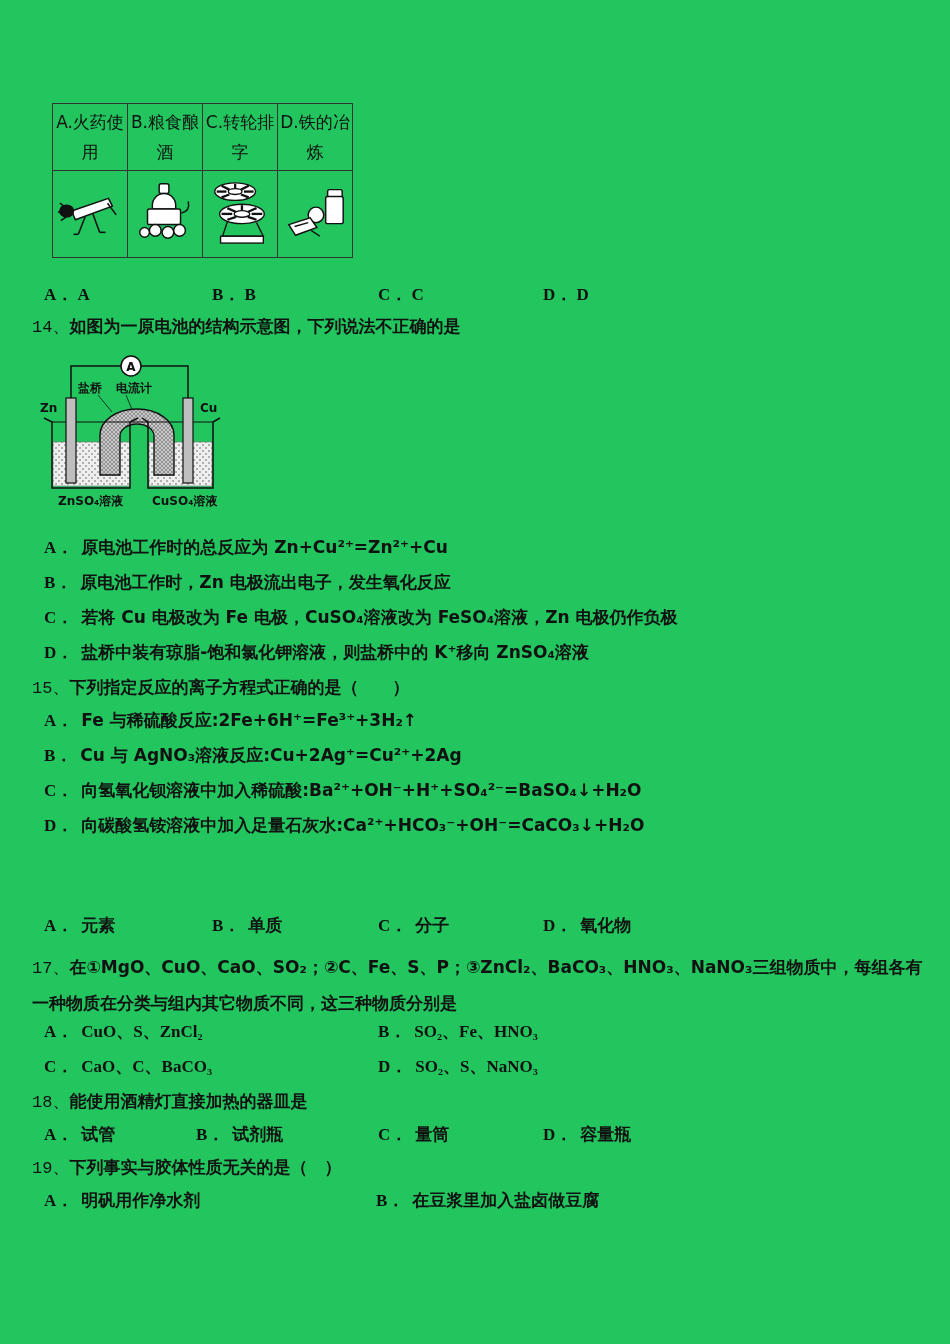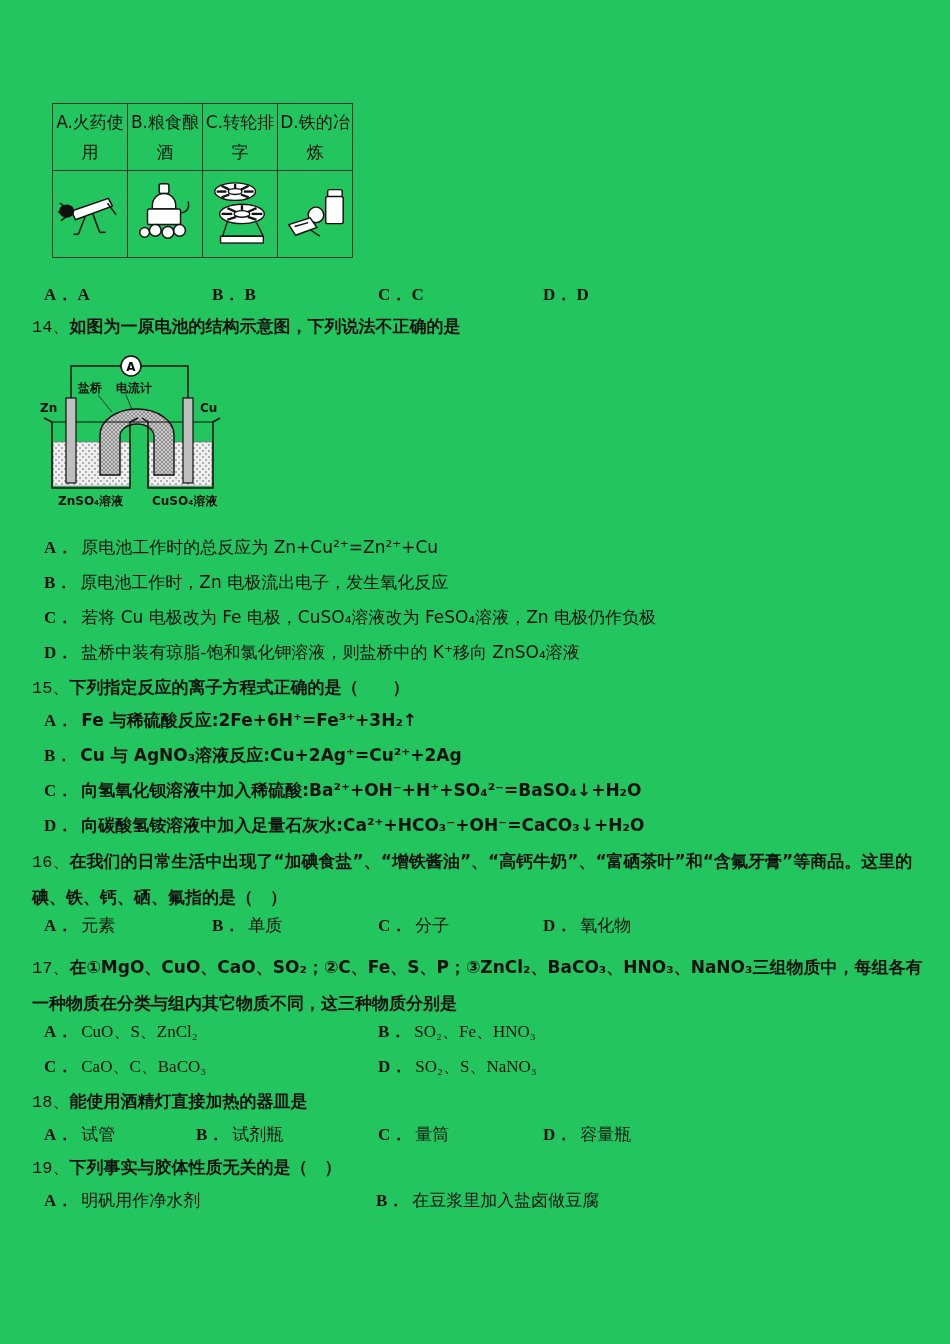--- a/index.html
+++ b/index.html
@@ -8,21 +8,21 @@
     background:#22c55e;color:#111;
     font-family:"DejaVu Sans","Liberation Sans",sans-serif;
     font-size:17px;line-height:1.3;overflow:hidden;
   }
   .abs{position:absolute;}
   .serif{font-family:"Liberation Serif","DejaVu Serif",serif;}
   .stem{font-weight:700;white-space:nowrap;}
   .stem-wrap{font-weight:700;line-height:35px;}
   .qnum{font-family:Liberation Mono, monospace;font-weight:400;}
   .opt-label{font-family:"Liberation Serif","DejaVu Serif",serif;font-weight:700;margin-right:8px;}
-  .opt-text{font-weight:400;}
+  .opt-text{font-weight:700;}
   .opt-text.lite{font-weight:600;}
   .optrow{position:absolute;white-space:nowrap;}
   
   table.inv{border-collapse:collapse;}
   table.inv td{
     border:1.5px solid #333;text-align:center;vertical-align:middle;
     width:74px;padding:0;
   }
   td.inv-head{height:66px;font-weight:400;font-size:17px;line-height:30px;padding:2px 3px;}
   td.inv-img{height:86px;}
@@ -191,23 +191,20 @@
   <div class="abs optrow" style="left:44px;top:744px;">
     <span class="opt-label">B．</span><span class="opt-text lite">Cu 与 AgNO₃溶液反应:Cu+2Ag⁺=Cu²⁺+2Ag</span>
   </div>
   <div class="abs optrow" style="left:44px;top:779px;">
     <span class="opt-label">C．</span><span class="opt-text lite">向氢氧化钡溶液中加入稀硫酸:Ba²⁺+OH⁻+H⁺+SO₄²⁻=BaSO₄↓+H₂O</span>
   </div>
   <div class="abs optrow" style="left:44px;top:814px;">
     <span class="opt-label">D．</span><span class="opt-text lite">向碳酸氢铵溶液中加入足量石灰水:Ca²⁺+HCO₃⁻+OH⁻=CaCO₃↓+H₂O</span>
   </div>
 
-  <div class="abs stem-wrap" style="left:32px;top:844px;width:892px;">
-    <span class="qnum">16、</span><span>在我们的日常生活中出现了“加碘食盐”、“增铁酱油”、“高钙牛奶”、“富硒茶叶”和“含氟牙膏”等商品。这里的碘、铁、钙、硒、氟指的是（　）</span>
-  </div>
   <div class="abs" style="left:0;top:914px;width:950px;height:24px;">
     <span class="optrow" style="left:44px;"><span class="opt-label">A．</span><span class="opt-text">元素</span></span>
     <span class="optrow" style="left:212px;"><span class="opt-label">B．</span><span class="opt-text">单质</span></span>
     <span class="optrow" style="left:378px;"><span class="opt-label">C．</span><span class="opt-text">分子</span></span>
     <span class="optrow" style="left:543px;"><span class="opt-label">D．</span><span class="opt-text">氧化物</span></span>
   </div>
 
   <div class="abs stem-wrap" style="left:32px;top:950px;width:892px;">
     <span class="qnum">17、</span><span>在①MgO、CuO、CaO、SO₂；②C、Fe、S、P；③ZnCl₂、BaCO₃、HNO₃、NaNO₃三组物质中，每组各有一种物质在分类与组内其它物质不同，这三种物质分别是</span>
   </div>

